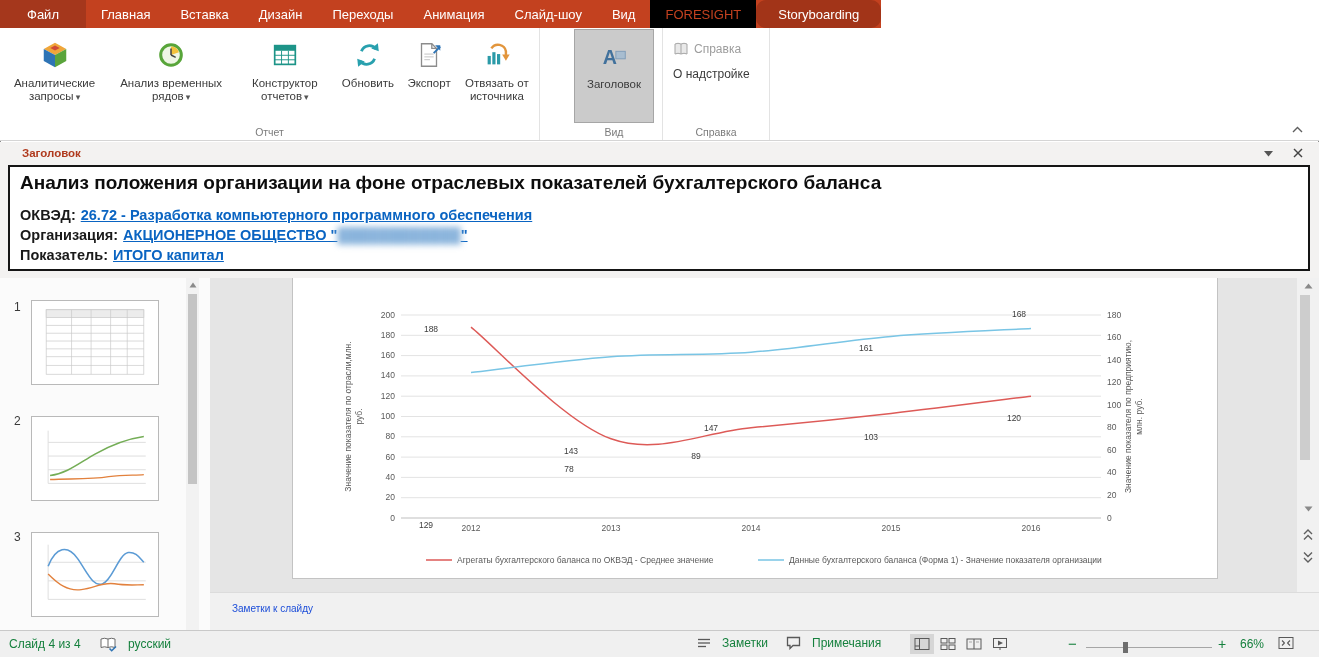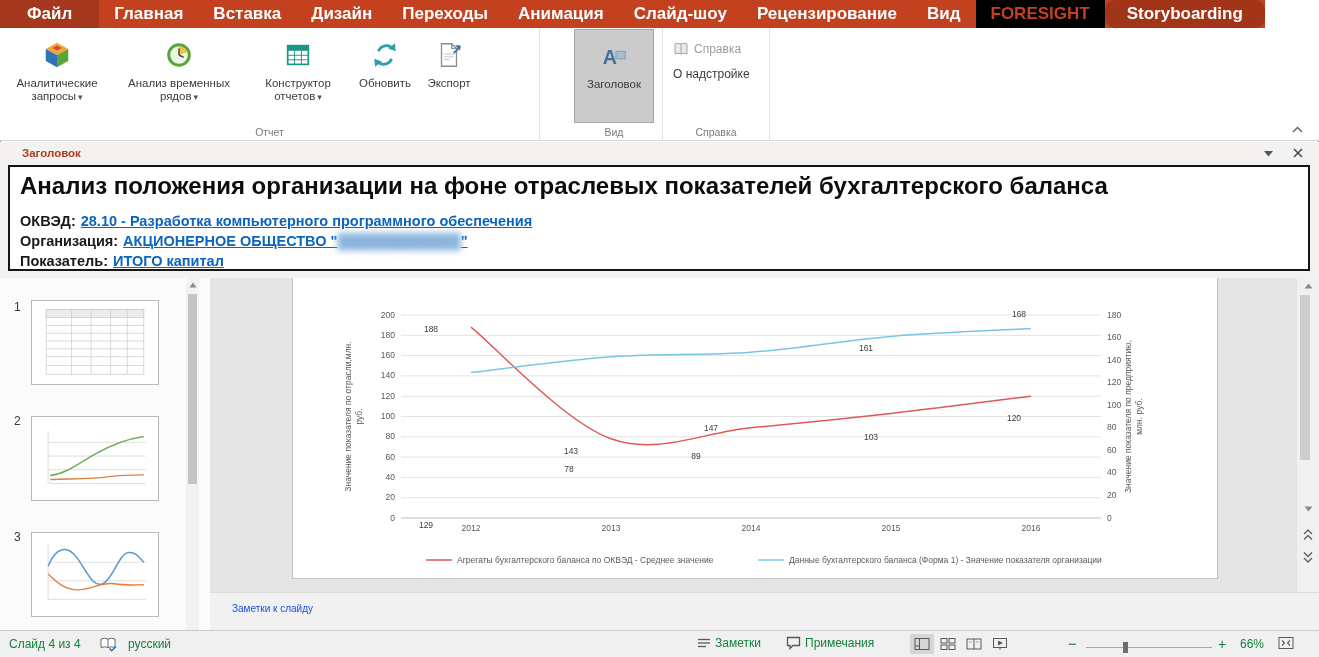--- a/index.html
+++ b/index.html
@@ -3,21 +3,21 @@
 <meta charset="utf-8">
 <style>
   html,body{margin:0;padding:0;background:#ddd;}
   .app{position:relative;width:1319px;height:657px;background:#fff;font-family:"Liberation Sans",sans-serif;overflow:hidden;outline:1px solid #8a8a8a;outline-offset:-1px;}
   .app *{box-sizing:border-box;}
   svg{display:block;}
 
   
   .tabbar{position:absolute;left:0;top:0;width:100%;height:28px;background:#fff;}
   .tabstrip{position:absolute;left:0;top:0;height:28px;display:inline-flex;background:#c3411f;}
-  .tab{display:flex;align-items:center;padding:0 15px;font-size:17px;color:#fff;white-space:nowrap;cursor:default;font-weight:bold;}
+  .tab{display:flex;align-items:center;padding:0 15px;font-size:13px;color:#fff;white-space:nowrap;cursor:default;}
   .tab.file{background:#a5371c;padding:0 27px;}
   .tab.active{background:#000000;color:#c3411f;}
   .tab.storyboard{background:#a23418;padding:0 22px;border-radius:10px;}
 
   
   .ribbon{position:absolute;left:0;top:28px;width:100%;height:113px;background:#fff;border-bottom:1px solid #d5d5d5;}
   .rgroup{position:absolute;top:0;height:112px;}
   #g-report{left:0;width:540px;border-right:1px solid #e3e3e3;}
   #g-view{left:566px;width:97px;border-right:1px solid #e3e3e3;}
   #g-help{left:663px;width:107px;border-right:1px solid #e3e3e3;}
@@ -31,21 +31,21 @@
   .smallbtn{display:flex;align-items:center;gap:5px;font-size:12px;color:#3b3b3b;cursor:default;}
   .smallbtn.disabled{color:#9d9d9d;}
   .ribbon-collapse{position:absolute;right:13px;bottom:4px;width:18px;height:14px;display:flex;align-items:center;justify-content:center;cursor:default;}
 
   
   .hpanel{position:absolute;left:0;top:142px;width:100%;height:136px;background:#f3f2f1;}
   .hpanel-title{position:absolute;left:22px;top:5px;font-size:11.5px;font-weight:bold;color:#b03a1e;}
   .hpanel-dd{position:absolute;right:46px;top:9px;cursor:default;}
   .hpanel-close{position:absolute;right:16px;top:6px;cursor:default;}
   .hpanel-box{position:absolute;left:8px;right:9px;top:23px;height:106px;background:#fff;border:2px solid #151515;padding:4px 10px;overflow:hidden;}
-  .hpanel-heading{font-size:24px;font-weight:bold;color:#0d0d0d;margin:1px 0 11px 0;white-space:nowrap;}
+  .hpanel-heading{font-size:19px;font-weight:bold;color:#0d0d0d;margin:1px 0 11px 0;white-space:nowrap;}
   .hpanel-row{font-size:14.5px;font-weight:bold;line-height:20px;color:#1a1a1a;white-space:nowrap;}
   .hlabel{margin-right:5px;margin-top:20px;}
   .hlink{color:#0a64c2;text-decoration:underline;cursor:pointer;}
   .redacted{filter:blur(3px);color:#8ab4dc;}
 
   
   .thumbpanel{position:absolute;left:0;top:278px;width:210px;height:352px;background:#fbfbfb;}
   .thumbnum{position:absolute;font-size:12px;color:#3a3a3a;}
   .thumb{position:absolute;left:31px;width:128px;height:85px;background:#fff;border:1px solid #b9b9b9;cursor:default;}
   .tscroll{position:absolute;left:186px;top:278px;width:13px;height:352px;background:#f2f2f2;}
@@ -65,42 +65,41 @@
   .vscroll-thumb{position:absolute;left:3px;top:17px;width:10px;height:165px;background:#cdcdcd;}
   .slidenav{position:absolute;left:1297px;width:22px;height:20px;display:flex;align-items:center;justify-content:center;background:#f1f1f1;cursor:default;}
 
   
   .notesbar{position:absolute;left:210px;top:592px;width:1109px;height:38px;background:#f1f1f1;border-top:1px solid #dcdcdc;cursor:text;}
   .notesbar span{position:absolute;left:22px;top:10px;font-size:10px;color:#1d4ed8;}
 
   
   .statusbar{position:absolute;left:0;top:630px;width:100%;height:27px;background:#f0f0f0;border-top:1px solid #c9c9c9;font-size:12px;color:#15803d;}
   .sb{position:absolute;white-space:nowrap;cursor:default;}
-  .sb-flex{display:flex;align-items:center;gap:4px;}
+  .sb-flex{display:flex;align-items:center;gap:11px;}
   .vbtns{position:absolute;left:910px;top:3px;display:flex;gap:2px;}
   .vbtn{width:24px;height:20px;display:flex;align-items:center;justify-content:center;cursor:default;}
   .vbtn.pressed{background:#d6d6d6;}
   .zoomtrack{position:absolute;left:1086px;top:16px;width:126px;height:1px;background:#a6a6a6;cursor:default;}
   .zoomthumb{position:absolute;left:37px;top:-5px;width:5px;height:11px;background:#6e6e6e;cursor:default;}
 </style>
 </head>
 <body>
 
 <div class="app">
 
   <div class="tabbar">
     <div class="tabstrip">
       <div class="tab file">Файл</div>
       <div class="tab">Главная</div>
       <div class="tab">Вставка</div>
       <div class="tab">Дизайн</div>
       <div class="tab">Переходы</div>
       <div class="tab">Анимация</div>
       <div class="tab">Слайд-шоу</div>
-      <div class="tab">Рецензирование</div>
       <div class="tab">Вид</div>
       <div class="tab active">FORESIGHT</div>
       <div class="tab storyboard">Storyboarding</div>
     </div>
   </div>
 
   <div class="ribbon">
     <div class="rgroup" id="g-report">
       <div class="bigbtns">
         <div class="bigbtn" style="width:110px">
@@ -156,20 +155,32 @@
               <path d="M19 4 v5 h5" fill="none" stroke="#8c8c8c" stroke-width="1.4"></path>
               <line x1="11" y1="15" x2="21" y2="15" stroke="#c0c0c0"></line>
               <line x1="11" y1="18" x2="21" y2="18" stroke="#c0c0c0"></line>
               <line x1="11" y1="21" x2="17" y2="21" stroke="#c0c0c0"></line>
               <line x1="21" y1="14" x2="28" y2="7" stroke="#2e74b5" stroke-width="2"></line>
               <polygon points="28,11.5 28,5.5 22.5,5.5" fill="#2e74b5"></polygon>
             </svg>
           </span>
           <span>Экспорт</span>
         </div>
+        <div class="bigbtn" style="width:84px">
+          <span class="bicon">
+            <svg width="30" height="30" viewBox="0 0 32 32">
+              <rect x="6" y="17" width="3.4" height="9" fill="#2b9aa8"></rect>
+              <rect x="11" y="13" width="3.4" height="13" fill="#2b9aa8"></rect>
+              <rect x="16" y="15" width="3.4" height="11" fill="#2b9aa8"></rect>
+              <path d="M10 9 A 8.5 8.5 0 0 1 25.5 12 V 16" fill="none" stroke="#e2953c" stroke-width="2.6"></path>
+              <polygon points="25.5,22 21.5,15.5 29.5,15.5" fill="#e2953c"></polygon>
+            </svg>
+          </span>
+          <span>Отвязать от источника</span>
+        </div>
       </div>
       <div class="group-label">Отчет</div>
     </div>
 
     <div class="rgroup" id="g-view">
       <div class="bigbtns">
         <div class="bigbtn pressed" style="width:84px">
           <span class="bicon">
             <svg width="30" height="30" viewBox="0 0 32 32">
               <text x="4" y="24" font-size="21" font-weight="bold" fill="#41719c" font-family="Liberation Sans, sans-serif">A</text>
@@ -216,21 +227,21 @@
     </div>
     <div class="hpanel-close">
       <svg width="10" height="10" viewBox="0 0 10 10">
           <line x1="1" y1="1" x2="9" y2="9" stroke="#444" stroke-width="1.4"></line>
           <line x1="9" y1="1" x2="1" y2="9" stroke="#444" stroke-width="1.4"></line>
         </svg>
     </div>
     <div class="hpanel-box">
       <div class="hpanel-heading">Анализ положения организации на фоне отраслевых показателей бухгалтерского баланса</div>
       <div class="hpanel-row">
-        <span class="hlabel">ОКВЭД:</span><span class="hlink">28.10 - Разработка компьютерного программного обеспечения</span>
+        <span class="hlabel">ОКВЭД:</span><span class="hlink">26.72 - Разработка компьютерного программного обеспечения</span>
       </div>
       <div class="hpanel-row">
         <span class="hlabel">Организация:</span><span class="hlink"><span>АКЦИОНЕРНОЕ ОБЩЕСТВО "</span><span class="redacted">████████████</span><span>"</span></span>
       </div>
       <div class="hpanel-row">
         <span class="hlabel">Показатель:</span><span class="hlink">ИТОГО капитал</span>
       </div>
     </div>
   </div>
 

